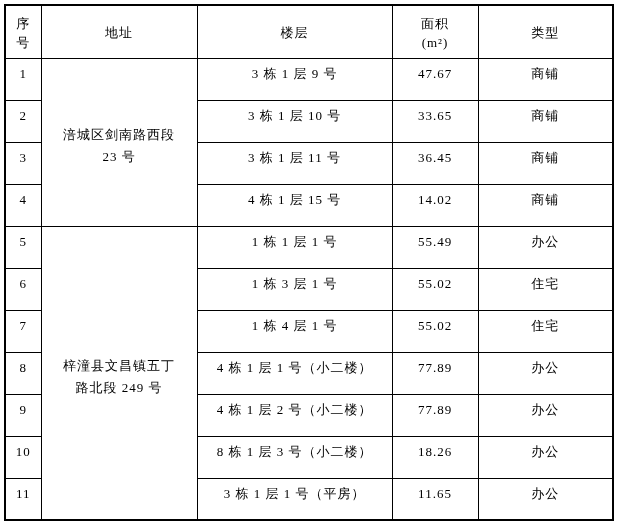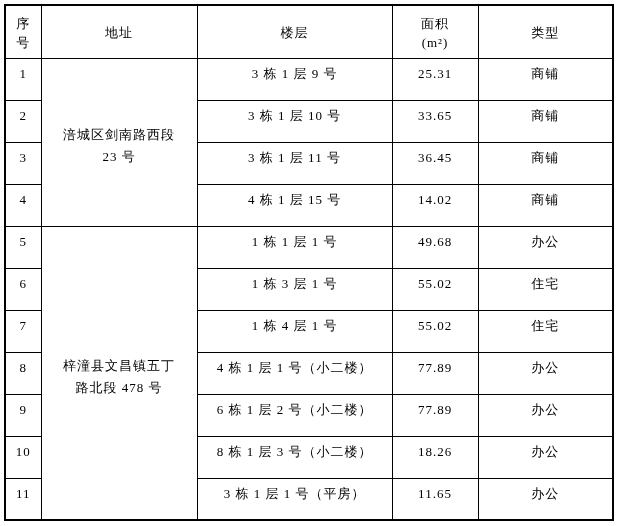--- a/index.html
+++ b/index.html
@@ -82,21 +82,21 @@
 (m²)</th>
         <th>类型</th>
       </tr>
     </thead>
     <tbody>
       <tr>
         <td>1</td>
         <td class="addr-cell" rowspan="4">涪城区剑南路西段
 23 号</td>
         <td>3 栋 1 层 9 号</td>
-        <td>25.31</td>
+        <td>47.67</td>
         <td>商铺</td>
       </tr>
       <tr>
         <td>2</td>
         <td>3 栋 1 层 10 号</td>
         <td>33.65</td>
         <td>商铺</td>
       </tr>
       <tr>
         <td>3</td>
@@ -106,23 +106,23 @@
       </tr>
       <tr>
         <td>4</td>
         <td>4 栋 1 层 15 号</td>
         <td>14.02</td>
         <td>商铺</td>
       </tr>
       <tr>
         <td>5</td>
         <td class="addr-cell" rowspan="7">梓潼县文昌镇五丁
-路北段 478 号</td>
+路北段 249 号</td>
         <td>1 栋 1 层 1 号</td>
-        <td>49.68</td>
+        <td>55.49</td>
         <td>办公</td>
       </tr>
       <tr>
         <td>6</td>
         <td>1 栋 3 层 1 号</td>
         <td>55.02</td>
         <td>住宅</td>
       </tr>
       <tr>
         <td>7</td>
@@ -131,21 +131,21 @@
         <td>住宅</td>
       </tr>
       <tr>
         <td>8</td>
         <td>4 栋 1 层 1 号（小二楼）</td>
         <td>77.89</td>
         <td>办公</td>
       </tr>
       <tr>
         <td>9</td>
-        <td>6 栋 1 层 2 号（小二楼）</td>
+        <td>4 栋 1 层 2 号（小二楼）</td>
         <td>77.89</td>
         <td>办公</td>
       </tr>
       <tr>
         <td>10</td>
         <td>8 栋 1 层 3 号（小二楼）</td>
         <td>18.26</td>
         <td>办公</td>
       </tr>
       <tr>

